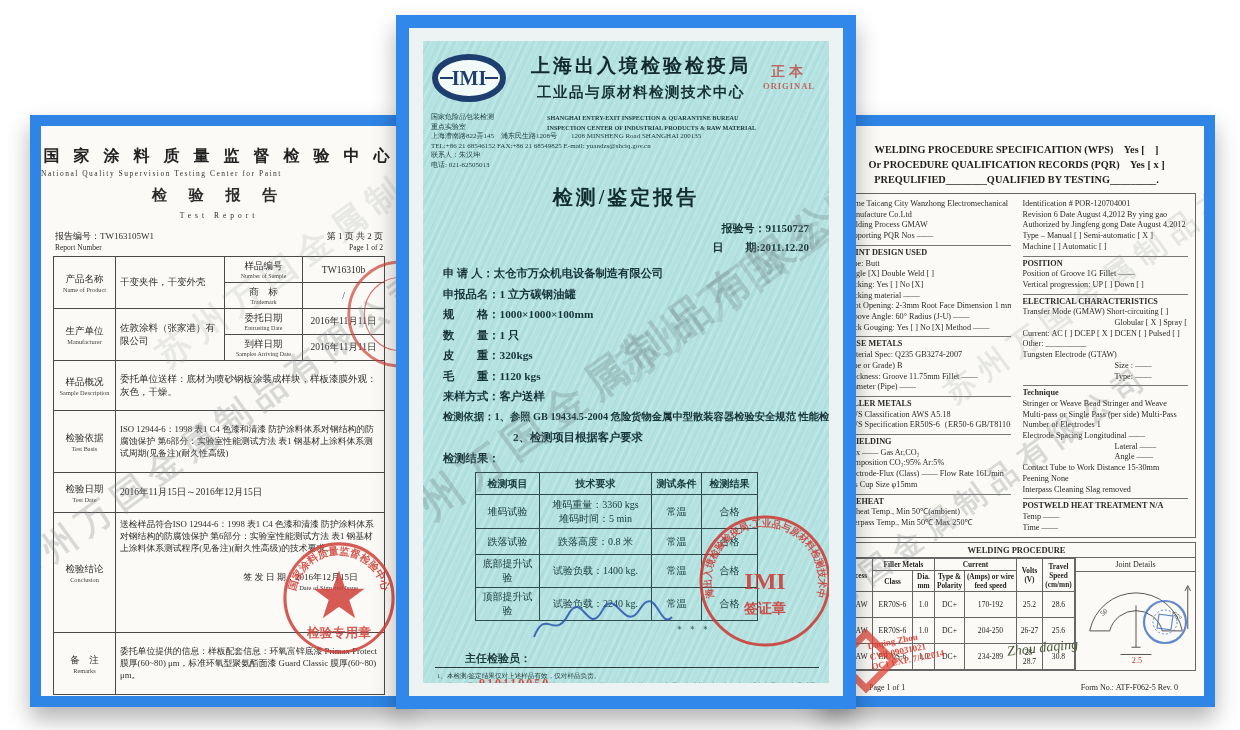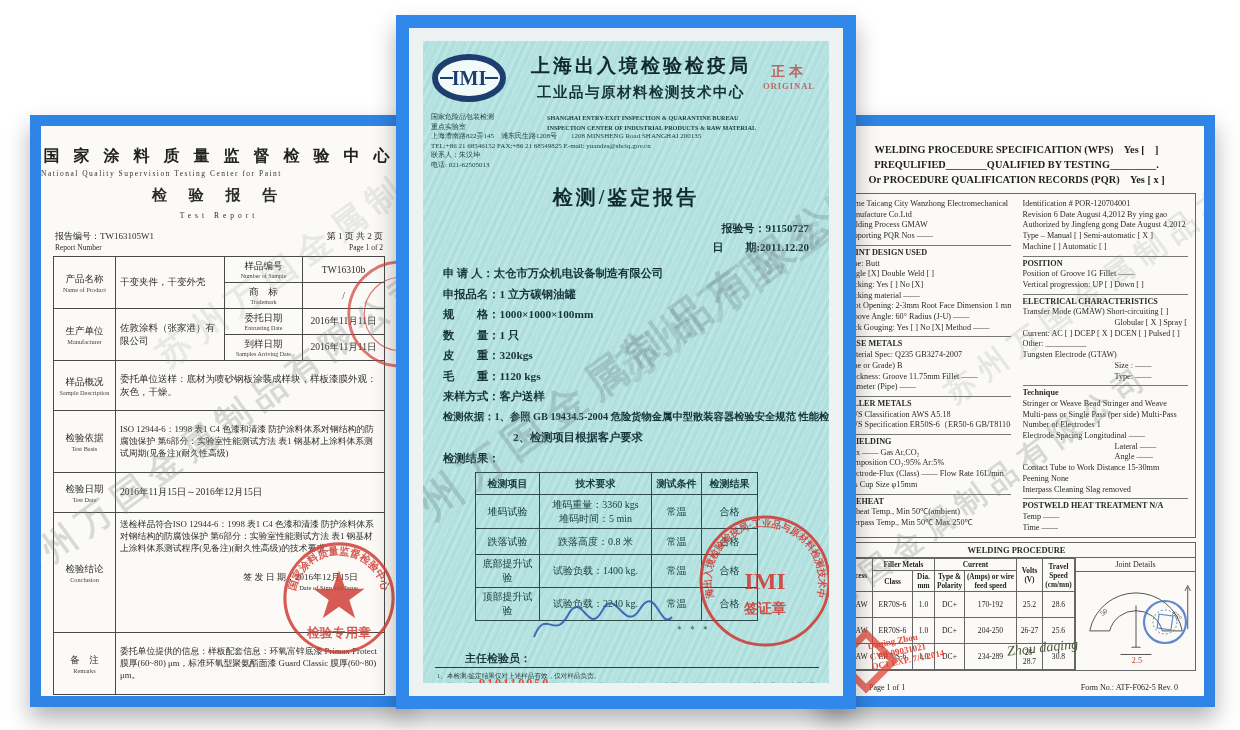--- a/index.html
+++ b/index.html
@@ -196,22 +196,22 @@
     </div>
   </section>
 
   <section class="doc doc-right">
     <div class="paper">
       <div class="wm" style="left:120px; top:250px; font-size:30px; opacity:.6;">苏州万国金属制品有限公司</div>
       <div class="wm" style="left:-60px; top:500px; font-size:30px;">苏州万国金属制品有限公司</div>
 
       <div class="wps-titles">
         <div>WELDING PROCEDURE SPECIFICAITION (WPS)　Yes [　]</div>
+        <div>Or PROCEDURE QUALIFICATION RECORDS (PQR)　Yes [ x ]</div>
         <div>PREQULIFIED________QUALIFIED BY TESTING_________.</div>
-        <div>Or PROCEDURE QUALIFICATION RECORDS (PQR)　Yes [ x ]</div>
       </div>
 
       <div class="wps-box">
         <div class="col">
           <div class="fl">Name  Taicang  City  Wanzhong  Electromechanical</div>
           <div class="fl">Manufacture Co.Ltd</div>
           <div class="fl">Welding Process    GMAW</div>
           <div class="fl">Supporting PQR Nos   ——</div>
           <div class="fl hd">JOINT DESIGN USED</div>
           <div class="fl">Type:    Butt</div>

